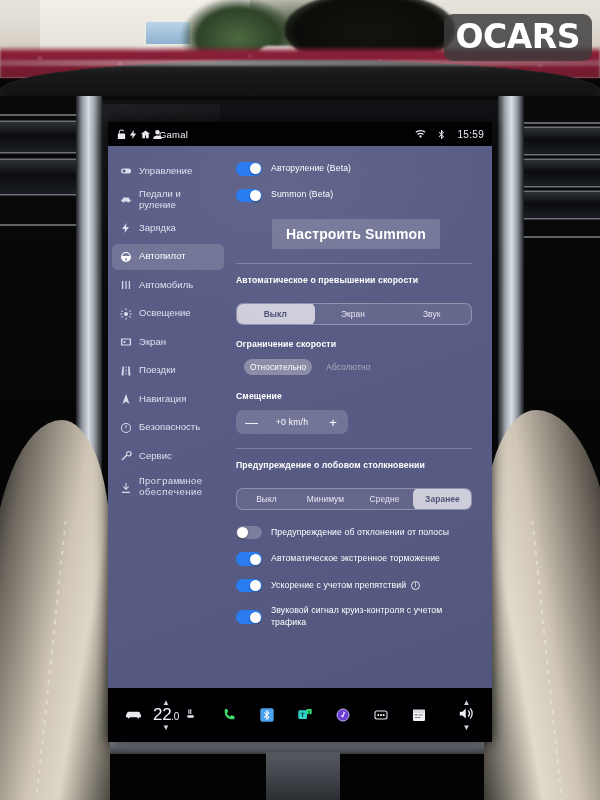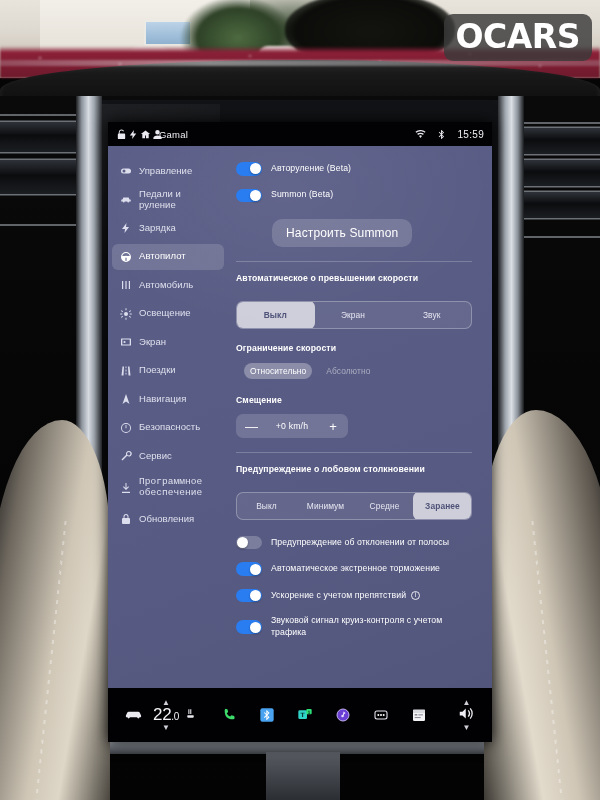--- a/index.html
+++ b/index.html
@@ -269,23 +269,23 @@
     box-shadow: 0 1px 2px rgba(0,0,0,.35);
   }
   .toggle.on .knob { left: 13.5px; }
   .toggle-lbl { font-size: 8.7px; color: #ffffff; letter-spacing: .1px; line-height: 1.35; }
 
   .btn-primary {
     display:inline-block;
     margin: 4px 0 0 36px;
     padding: 7px 14px;
     background: rgba(255,255,255,0.17);
-    border-radius: 10px;
+    border-radius: 2px;
     color: #ffffff;
-    font-size: 12px; font-weight: normal;
+    font-size: 14px; font-weight: bold;
     letter-spacing: .15px;
   }
 
   .divider {
     height: 1px;
     background: rgba(255,255,255,0.22);
     margin: 14px 0 11px 0;
   }
 
   .sec-title {
@@ -293,21 +293,21 @@
     letter-spacing: .1px; line-height: 1.35;
     margin-bottom: 7px;
   }
 
   .seg {
     display:flex;
     background: rgba(255,255,255,0.08);
     border: 1px solid rgba(255,255,255,0.28);
     border-radius: 7px;
     overflow: hidden;
-    height: 28px;
+    height: 22px;
     margin-top: 16px;
   }
   .seg.wide { width: 100%; }
   .seg-opt {
     flex: 1;
     display:flex; align-items:center; justify-content:center;
     font-size: 8.4px; color: #e6e6f2;
     letter-spacing: .1px;
     white-space: nowrap;
   }
@@ -601,28 +601,20 @@
         <div class="side-item two-line">
           <span class="side-ico">
               <svg viewBox="0 0 24 24">
                 <path d="M11 2h2v10.2l3.6-3.6 1.4 1.4L12 16 6 10l1.4-1.4L11 12.2V2zM4 19.5h16V22H4v-2.5z"></path>
               </svg>
             </span>
           <span class="side-lbl">Программное
 обеспечение</span>
         </div>
 
-        <div class="side-item">
-          <span class="side-ico">
-              <svg viewBox="0 0 24 24">
-                <path d="M12 2a5 5 0 0 0-5 5v3H6a2 2 0 0 0-2 2v8a2 2 0 0 0 2 2h12a2 2 0 0 0 2-2v-8a2 2 0 0 0-2-2h-1V7a5 5 0 0 0-5-5zm0 2a3 3 0 0 1 3 3v3H9V7a3 3 0 0 1 3-3z"></path>
-              </svg>
-            </span>
-          <span class="side-lbl">Обновления</span>
-        </div>
       </div>
 
       <div id="content">
 
         <div class="toggle-row">
           <div class="toggle on">
               <div class="knob"></div>
             </div>
           <div class="toggle-lbl">Авторуление (Beta)</div>
         </div>

